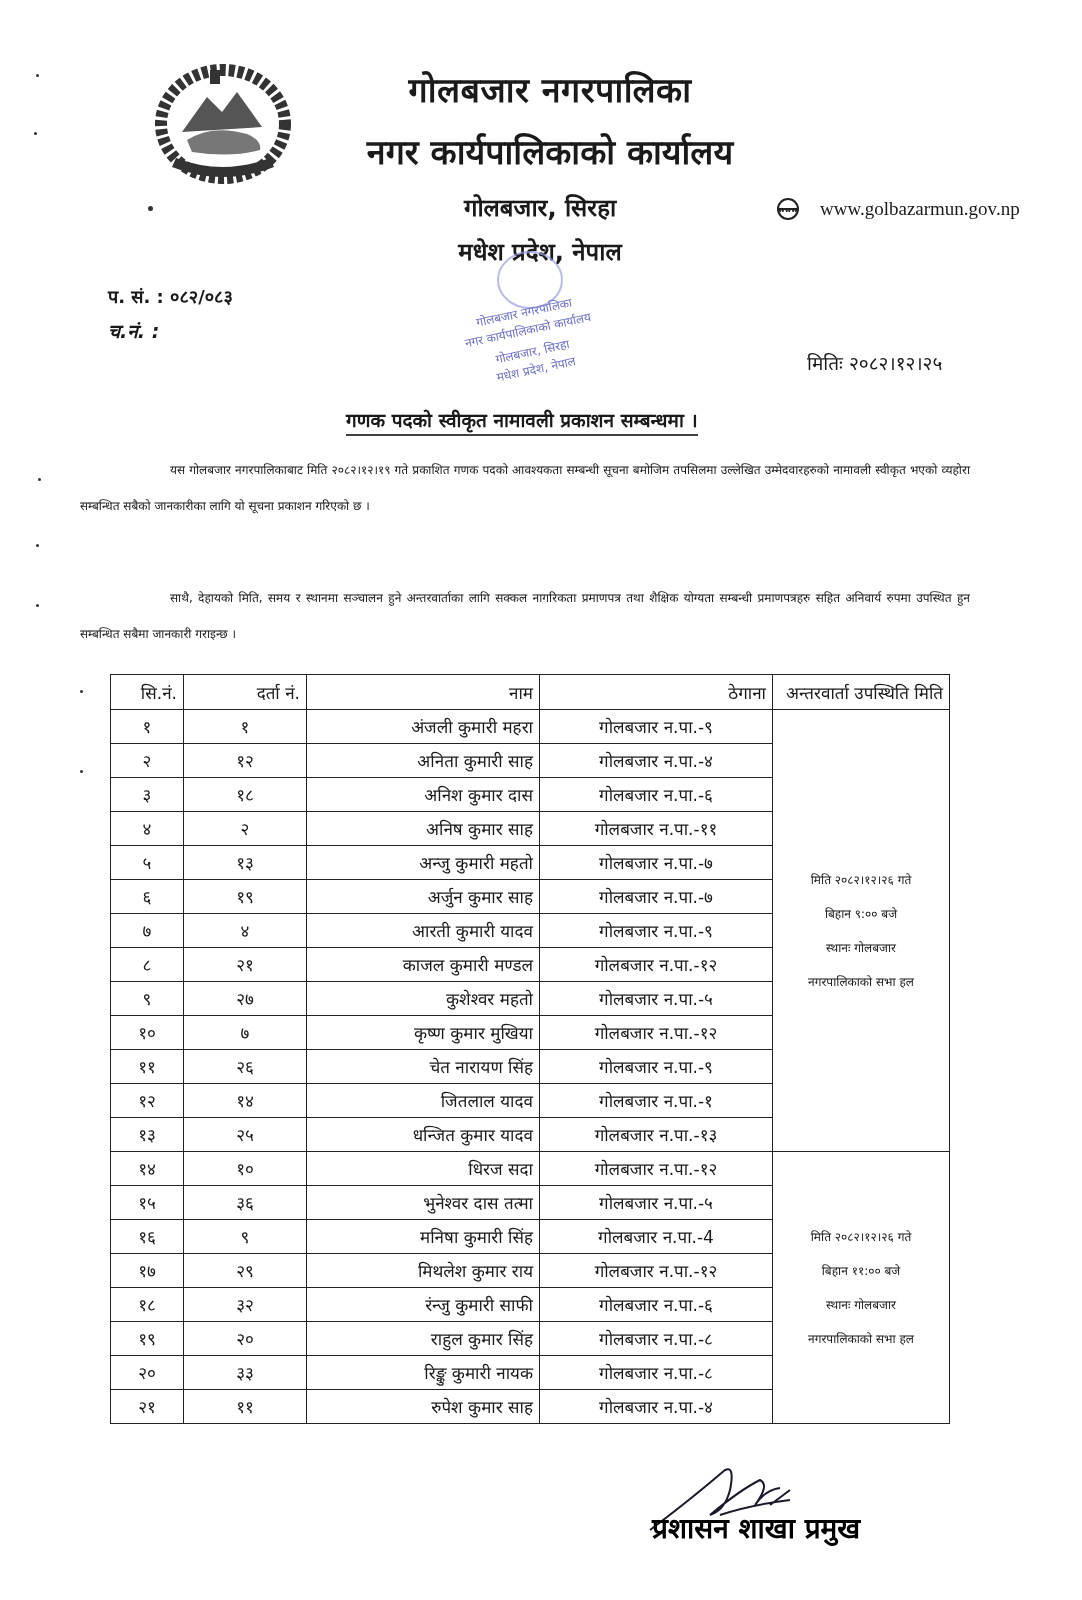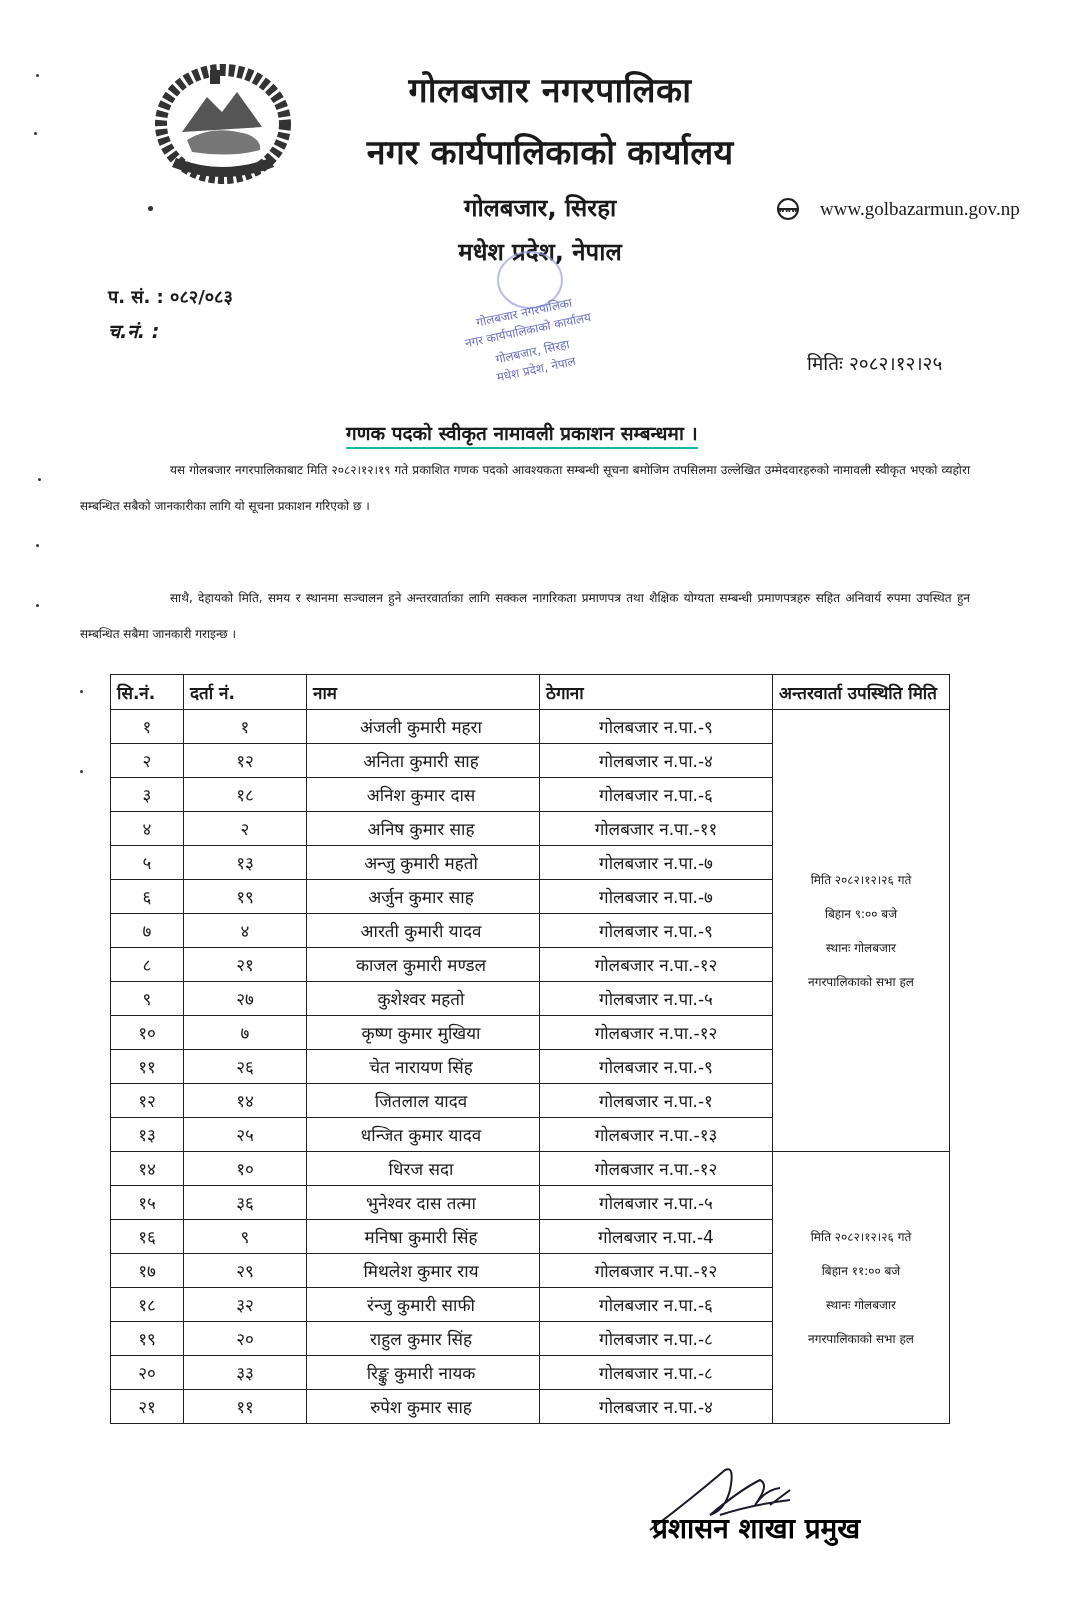--- a/index.html
+++ b/index.html
@@ -13,33 +13,33 @@
     .title2 { left: 290px; top: 128px; width: 520px; text-align: center; font-size: 34px; font-weight: bold; }
     .addr1 { left: 400px; top: 190px; width: 280px; text-align: center; font-size: 24px; font-weight: bold; }
     .addr2 { left: 400px; top: 234px; width: 280px; text-align: center; font-size: 24px; font-weight: bold; }
     .contact { left: 776px; top: 194px; font-family: "Liberation Serif", serif; font-size: 19px; line-height: 30px; }
     .contact-row { display: flex; align-items: center; gap: 20px; }
     .cicon { width: 24px; height: 24px; }
     .refno { left: 108px; top: 284px; font-size: 18px; font-weight: bold; }
     .chalan { left: 108px; top: 318px; font-size: 19px; font-weight: bold; font-style: italic; }
     .date { left: 807px; top: 350px; font-size: 19px; }
     .stamp { left: 450px; top: 250px; width: 160px; height: 150px; }
-    .subject { left: 346px; top: 407px; font-size: 19px; font-weight: bold; border-bottom: 2px solid #14b8a6; padding-bottom: 1px; margin-top: 13px; }
+    .subject { left: 346px; top: 407px; font-size: 19px; font-weight: bold; border-bottom: 2px solid #404040; padding-bottom: 1px; }
     .para { left: 80px; width: 890px; font-size: 12px; line-height: 36px; text-align: justify; }
     .para1 { top: 452px; }
     .para2 { top: 580px; }
     .indent { display: inline-block; width: 90px; }
     table.list {
       position: absolute; left: 110px; top: 674px; width: 840px;
       border-collapse: collapse; font-size: 17px;
     }
     table.list th, table.list td { border: 1.5px solid #222; height: 33px; padding: 0 6px; }
-    table.list th { font-weight: bold; text-align: left; height: 34px; }
+    table.list th { font-weight: normal; text-align: right; height: 34px; }
     table.list td.c { text-align: center; }
-    table.list td.l { text-align: center; padding-left: 2px; }
+    table.list td.l { text-align: right; padding-left: 2px; }
     table.list td.sched { text-align: center; vertical-align: middle; line-height: 34px; font-size: 12px; }
     .col-sn { width: 60px; } .col-reg { width: 110px; } .col-name { width: 220px; } .col-addr { width: 220px; }
     .sig { left: 630px; top: 1460px; width: 200px; height: 80px; }
     .sigtext { left: 652px; top: 1508px; font-size: 28px; color: #000000; font-weight: bold; }
     .dot { position: absolute; width: 3px; height: 3px; background: #333; border-radius: 50%; }
   </style>
 </head>
 <body>
 
 <div class="dot" style="left:36px;top:74px"></div>

